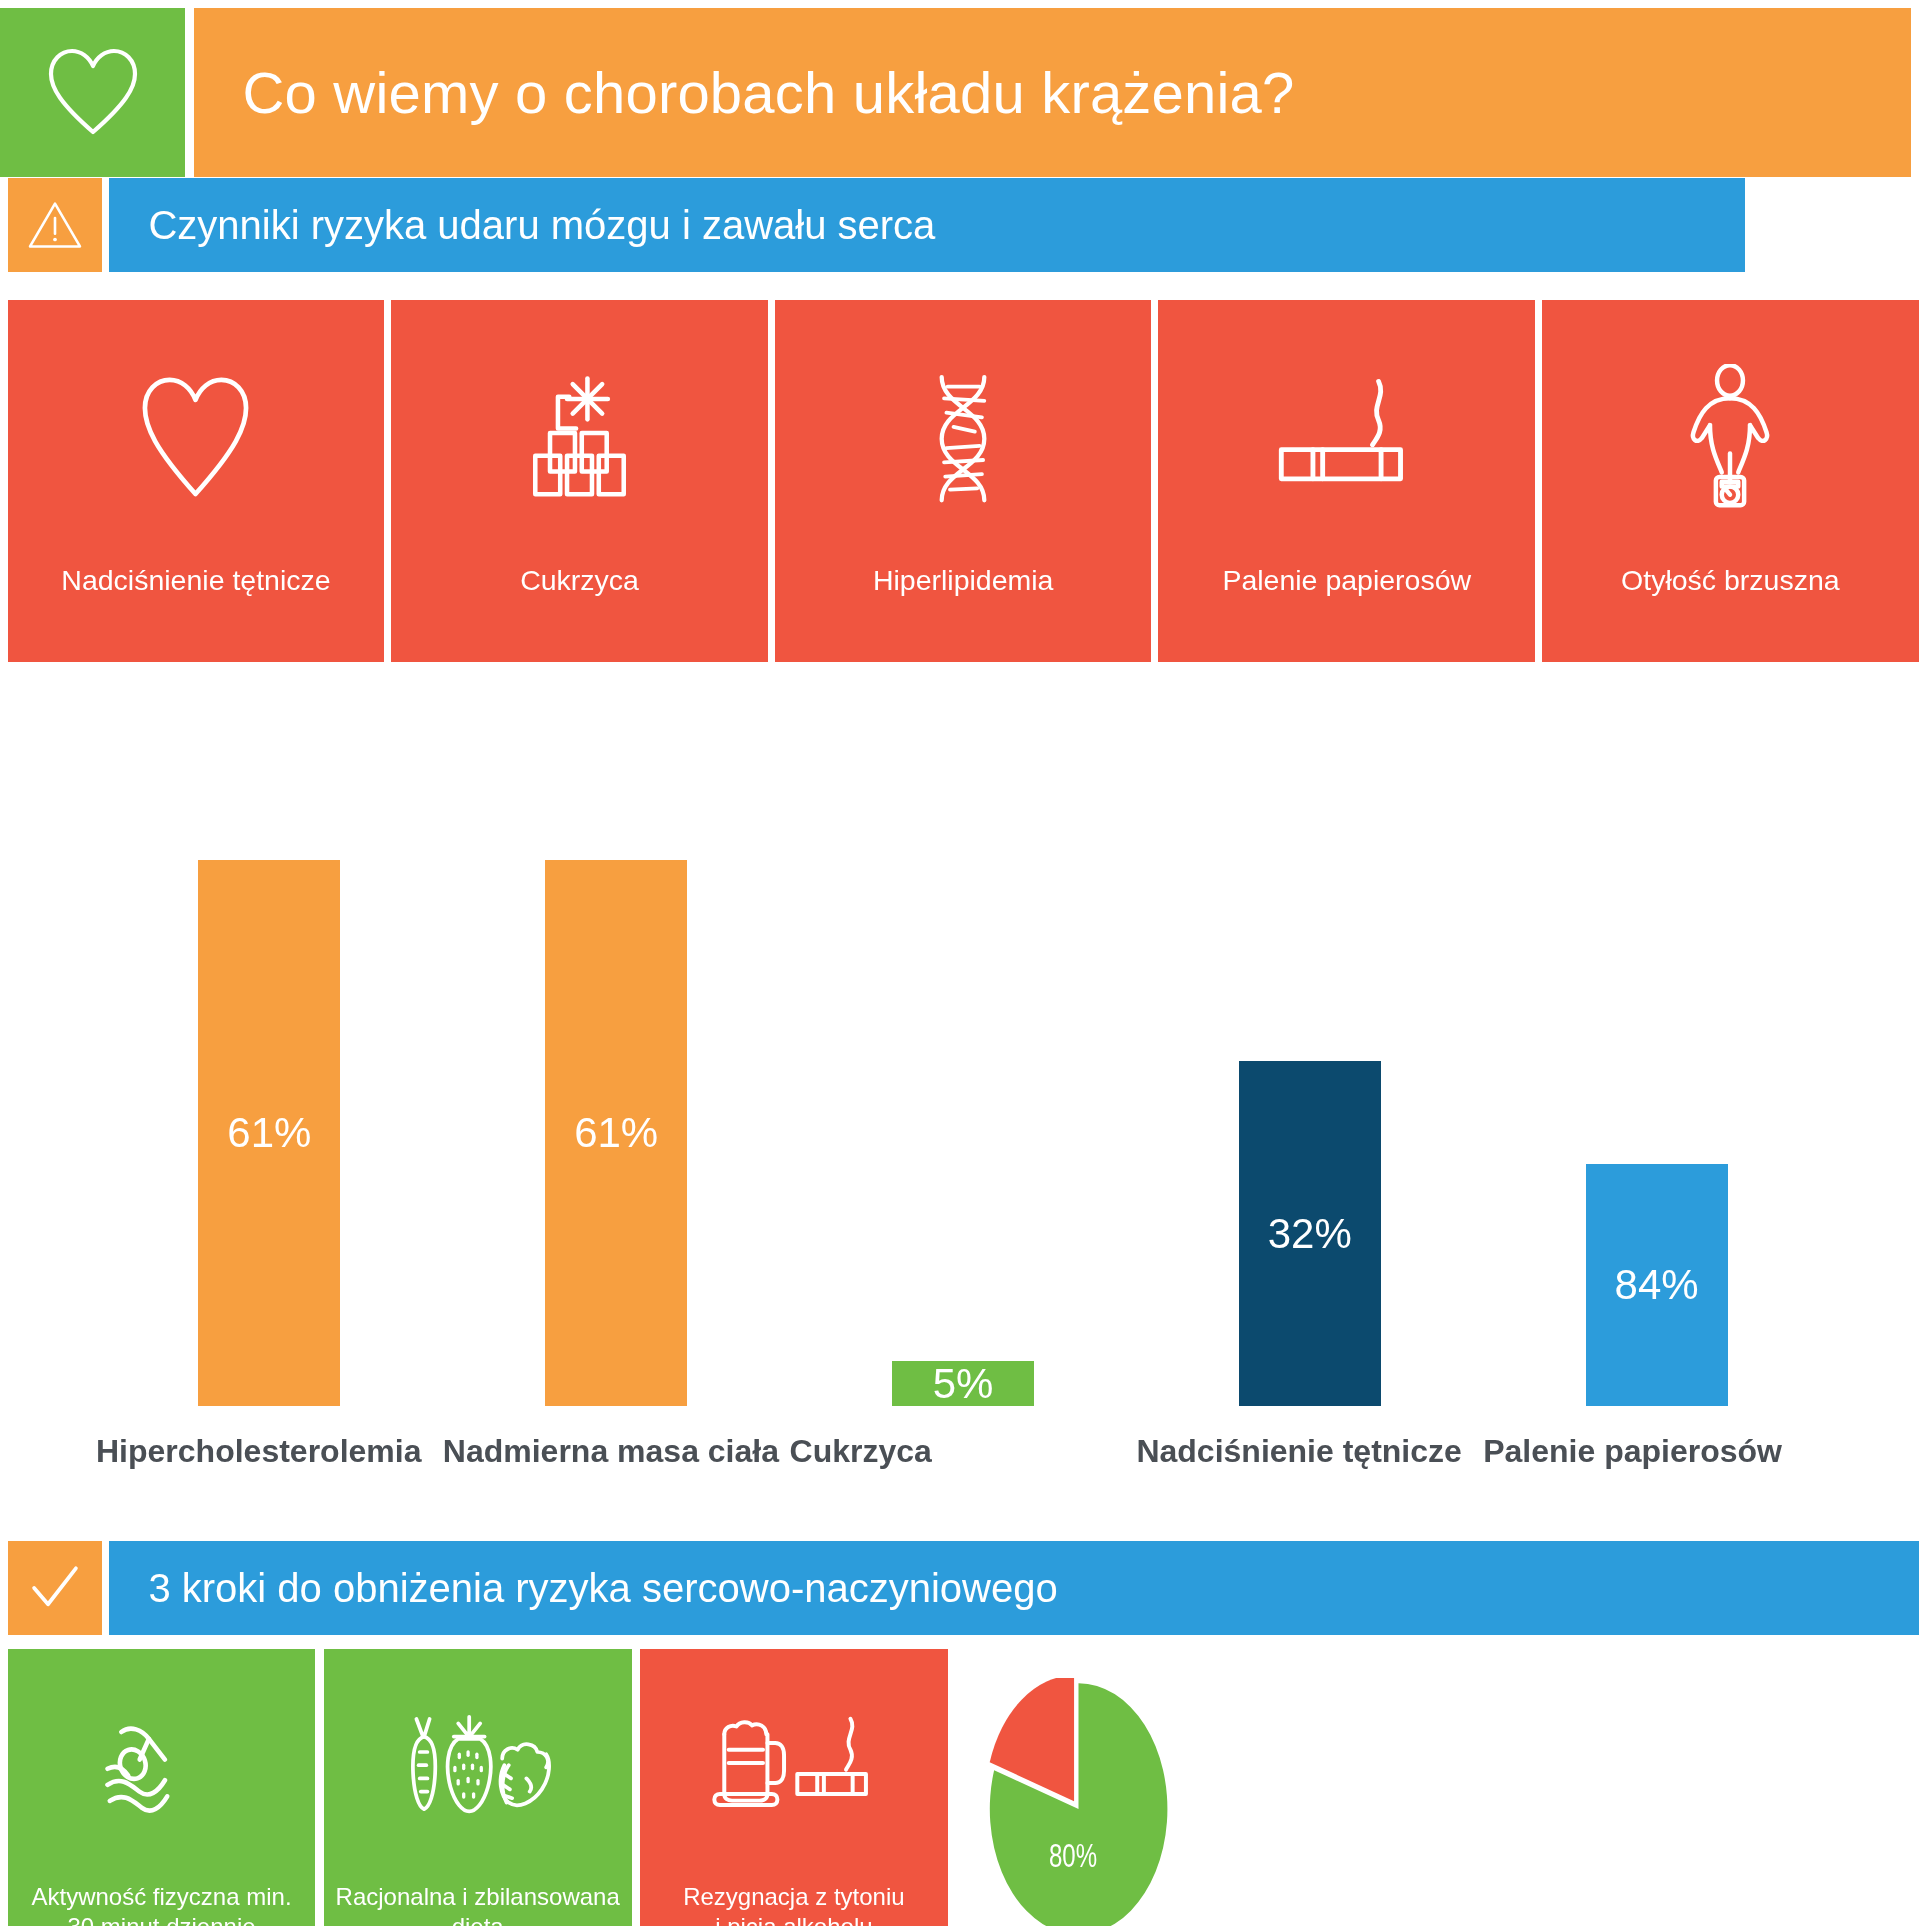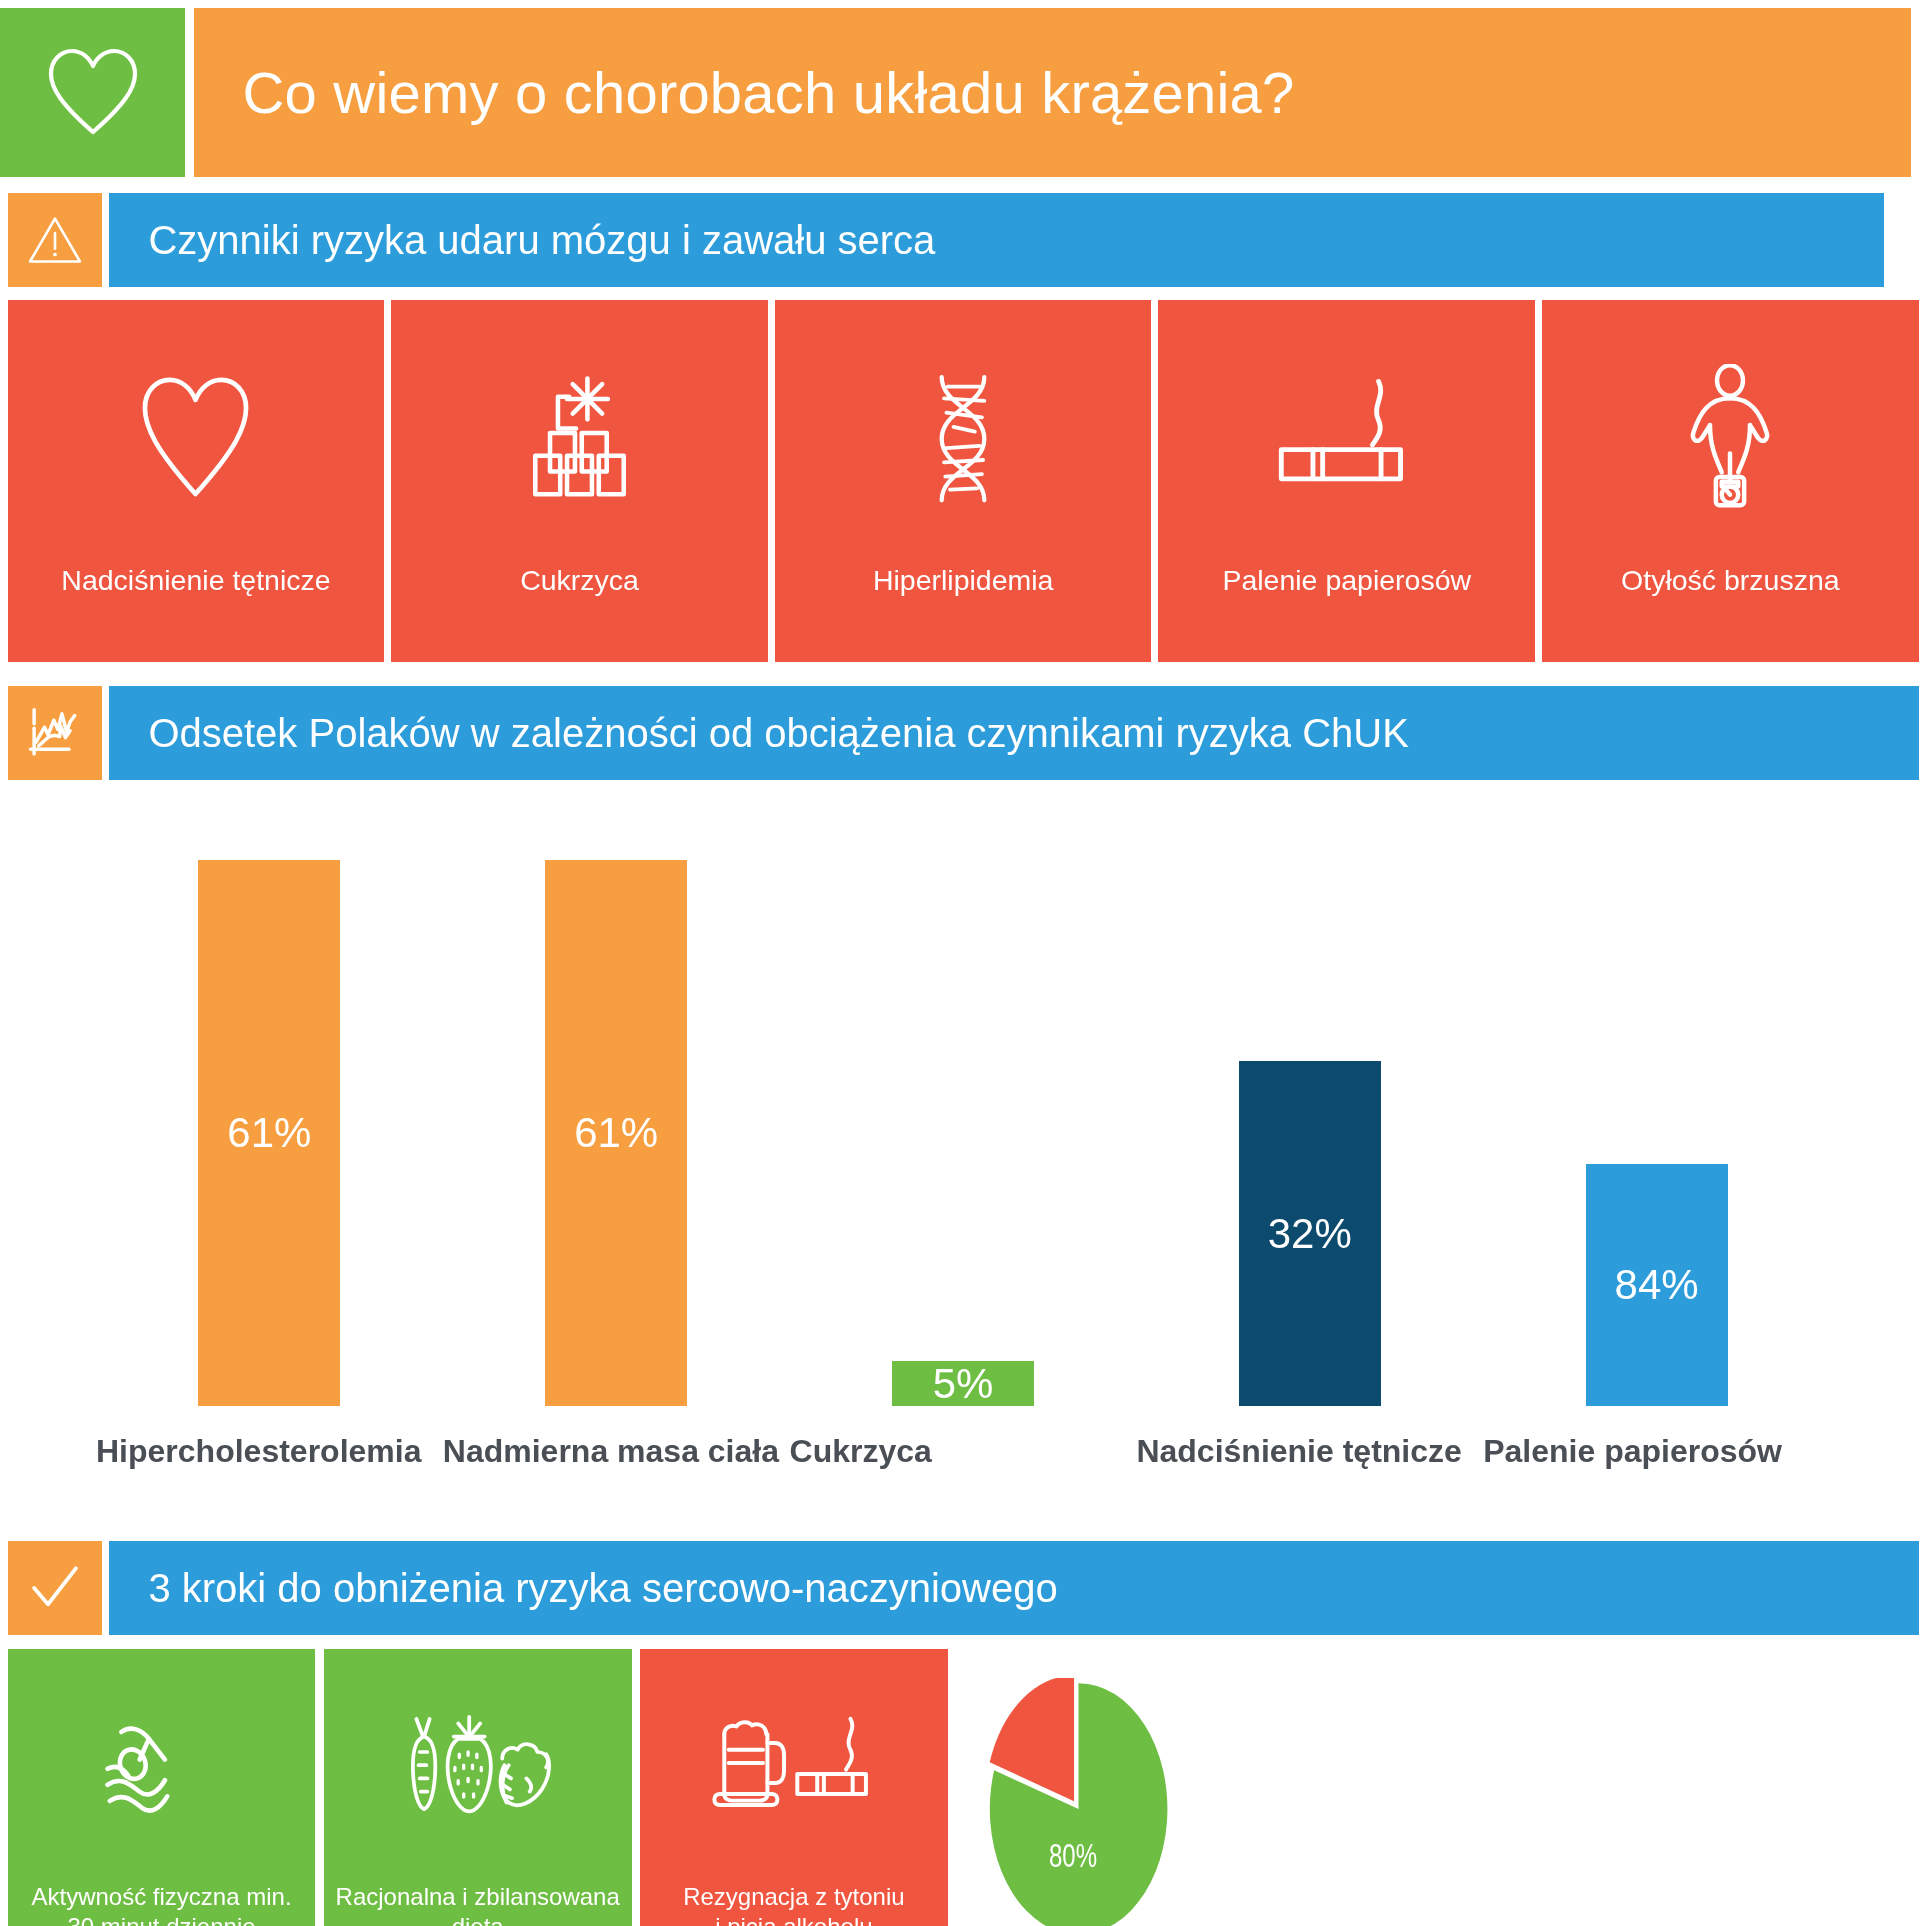--- a/index.html
+++ b/index.html
@@ -16,21 +16,21 @@
   .title-icon{width:185px;height:169px;background:#6FBE44;display:flex;align-items:center;justify-content:center;flex:0 0 auto;}
   .title-band{flex:1 1 auto;margin-left:8.5px;background:#F79F40;display:flex;align-items:center;}
   .title-text{font-size:58px;color:#fff;font-weight:400;padding-left:49px;letter-spacing:0.2px;}
 
   
   .sec{position:absolute;left:7.7px;display:flex;height:94px;}
   .sec-icon{width:94px;height:94px;background:#F79F40;display:flex;align-items:center;justify-content:center;flex:0 0 auto;}
   .sec-band{flex:1 1 auto;margin-left:7.7px;background:#2C9CDB;display:flex;align-items:center;}
   .sec-text{font-size:40px;color:#fff;font-weight:400;padding-left:39px;}
 
-  #sec-risk{top:193px;width:1876px;}
+  #sec-risk{top:178px;width:1737px;}
   #sec-chart{top:686px;width:1911px;}
   #sec-steps{top:1541px;width:1911px;}
 
   
   .riskrow{position:absolute;left:7.7px;top:300px;width:1911px;height:362px;display:flex;gap:7px;}
   .riskcard{flex:1 1 0;background:#F05540;position:relative;display:flex;flex-direction:column;align-items:center;}
   .riskcard .ico{margin-top:60px;height:154px;display:flex;align-items:center;justify-content:center;}
   .riskcard .lbl{position:absolute;bottom:65px;left:0;right:0;text-align:center;color:#fff;font-size:28.5px;font-weight:400;}
 
   
@@ -159,34 +159,20 @@
           <rect x="36" y="96" width="24" height="24" rx="3"></rect>
           <rect x="41" y="100" width="14" height="4"></rect>
           <circle cx="48" cy="111" r="7"></circle>
           <line x1="48" y1="111" x2="44" y2="106"></line>
         </svg>
       </div>
       <div class="lbl">Otyłość brzuszna</div>
     </div>
   </div>
 
-  <div class="sec" id="sec-chart">
-    <div class="sec-icon">
-      <svg width="58" height="58" viewBox="0 0 100 100" fill="none" stroke="#fff" stroke-width="6" stroke-linecap="round" stroke-linejoin="round">
-        <line x1="14" y1="10" x2="14" y2="34"></line>
-        <line x1="14" y1="42" x2="14" y2="86"></line>
-        <line x1="8" y1="78" x2="74" y2="78"></line>
-        <polyline points="17,66 32,40 38,53 48,28 55,44 62,17 70,48 76,31 84,20"></polyline>
-        <polyline points="22,72 40,56 50,54 58,56 60,38 68,58 76,46"></polyline>
-      </svg>
-    </div>
-    <div class="sec-band">
-      <div class="sec-text">Odsetek Polaków w zależności od obciążenia czynnikami ryzyka ChUK</div>
-    </div>
-  </div>
 
   <div class="chart">
     <div class="bars">
       <div class="bcol">
           <div class="bar" style="height: 546px; background: rgb(247, 159, 64);">61%</div>
         </div>
       <div class="bcol">
           <div class="bar" style="height: 546px; background: rgb(247, 159, 64);">61%</div>
         </div>
       <div class="bcol">

